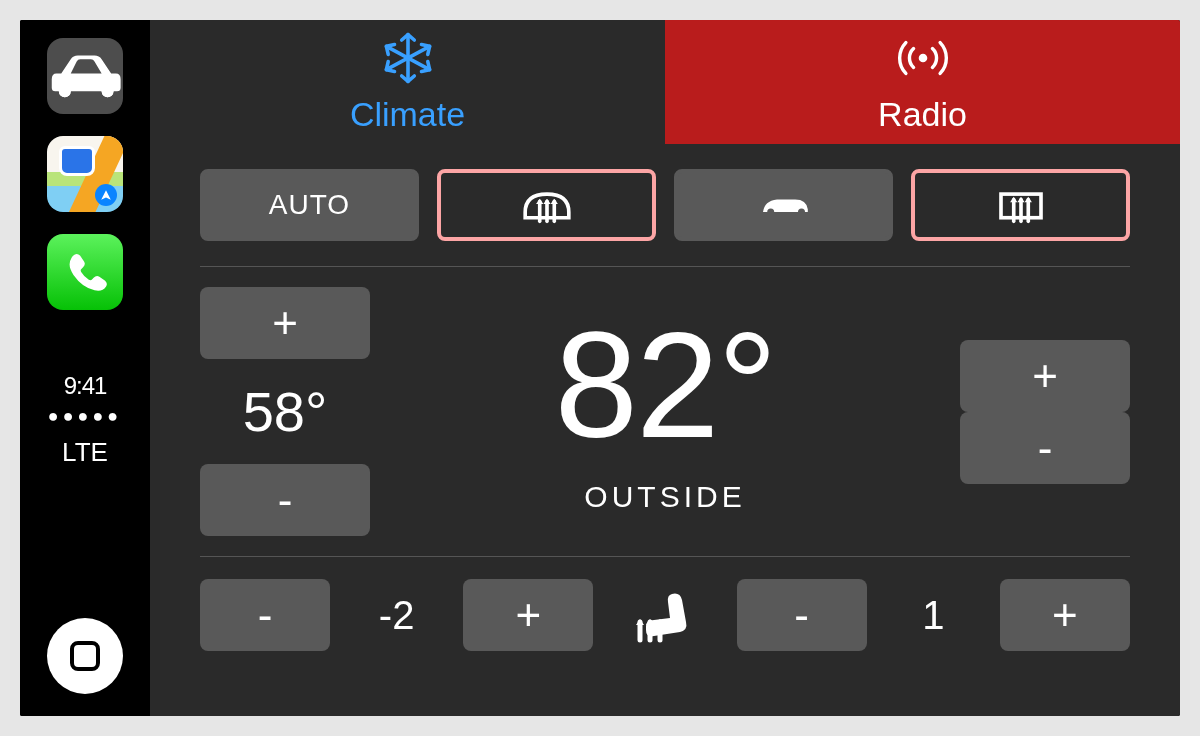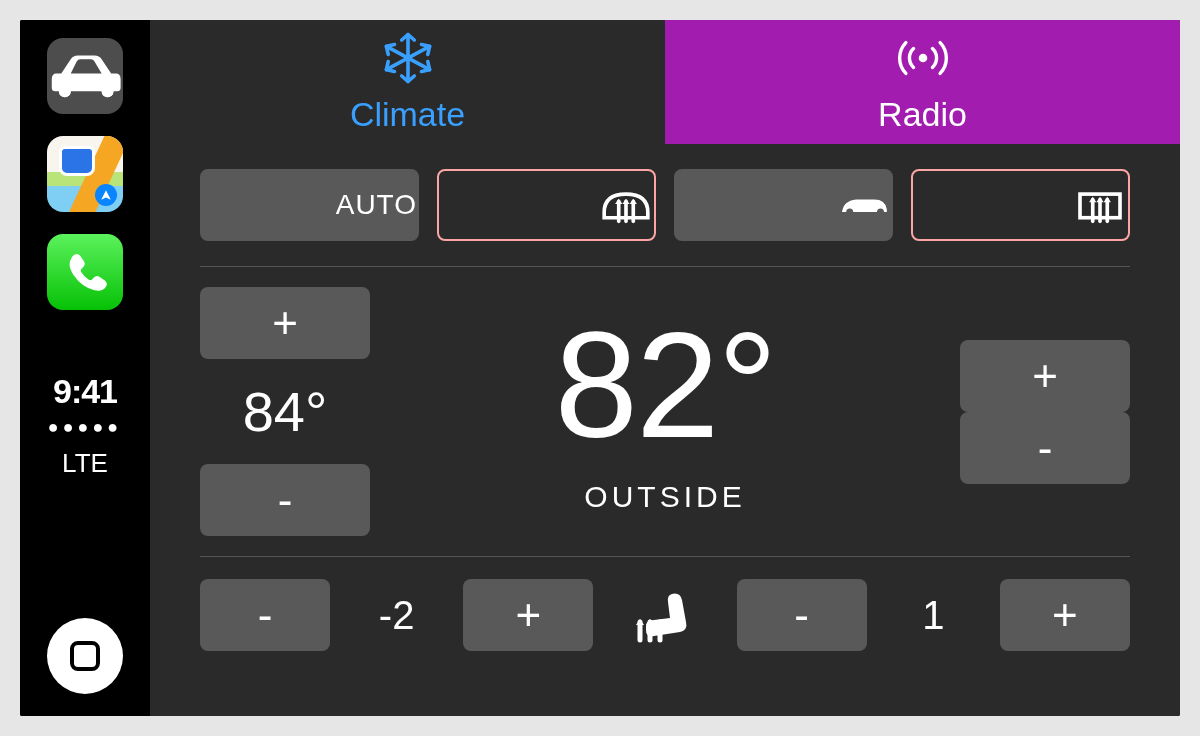--- a/index.html
+++ b/index.html
@@ -36,21 +36,21 @@
     align-items: center;
     justify-content: center;
   }
   .app-icon.car { background: #4d4d4d; }
   .app-icon.maps { background: linear-gradient(#f8f5ee 0 48%, #b9e47a 48% 66%, #7fcff4 66% 100%); position: relative; overflow: hidden;}
   .maps-badge { position:absolute; right:6px; bottom:6px; width:22px; height:22px; border-radius:50%; background:#0a84ff; display:flex; align-items:center; justify-content:center;}
   .maps-shield { position:absolute; top:10px; left:12px; width:36px; height:30px; background:#2a74e8; border-radius:6px 6px 8px 8px; border:3px solid #fff;}
   .maps-road { position:absolute; width:24px; height:100px; background:#f5a623; transform:rotate(25deg); left:40px; top:-10px; box-shadow: inset 0 0 0 4px rgba(0,0,0,0);}
   .app-icon.phone { background: linear-gradient(#5cf25c,#06c106); }
   .status-block { color:#fff; text-align:center; margin-top:40px; }
-  .status-time { font-size:34px; font-weight:700; letter-spacing:-1px; }
+  .status-time { font-size:24px; font-weight:400; letter-spacing:-1px; }
   .status-dots { margin-top:6px; font-size:18px; letter-spacing:4px; }
   .status-net { font-size:26px; margin-top:10px; }
   .home-btn {
     margin-top:auto;
     margin-bottom:22px;
     width:76px;
     height:76px;
     border-radius:50%;
     background:#fff;
     display:flex;
@@ -77,21 +77,21 @@
   }
   .tab {
     flex:1;
     display:flex;
     flex-direction:column;
     align-items:center;
     justify-content:center;
     gap:10px;
     color:#fff;
     font-size:34px;
-    background:#a21caf;
+    background:#b91c1c;
   }
   .tab.active {
     background:#2a2a2a;
     color:#39a0ff;
   }
   .tab svg { width:60px; height:54px; }
 
   .content {
     flex:1;
     padding:0 50px 20px 50px;
@@ -103,22 +103,22 @@
     display:flex;
     gap:18px;
     margin-top:25px;
     margin-bottom:25px;
   }
   .mode-btn {
     flex:1;
     height:72px;
     display:flex;
     align-items:center;
-    justify-content:flex-end;
-    border:2px solid #fca5a5;
+    justify-content:center;
+    border:4px solid #fca5a5;
     border-radius:8px;
     color:#fff;
     font-size:28px;
     letter-spacing:1px;
   }
   .mode-btn.active { background:#595959; border-color:#595959; }
   .mode-btn svg { width:56px; height:40px; }
 
   .divider { height:1px; background:#555; }
 
@@ -294,21 +294,21 @@
         </div>
       </div>
 
       <div class="divider"></div>
 
       <div class="temp-row">
         <div class="temp-col">
           <div class="bump-btn">
               <span>+</span>
             </div>
-          <div class="temp-val">84°</div>
+          <div class="temp-val">58°</div>
           <div class="bump-btn">
               <span>-</span>
             </div>
         </div>
 
         <div class="center-temp">
           <div class="big">82°</div>
           <div class="label">OUTSIDE</div>
         </div>
 

